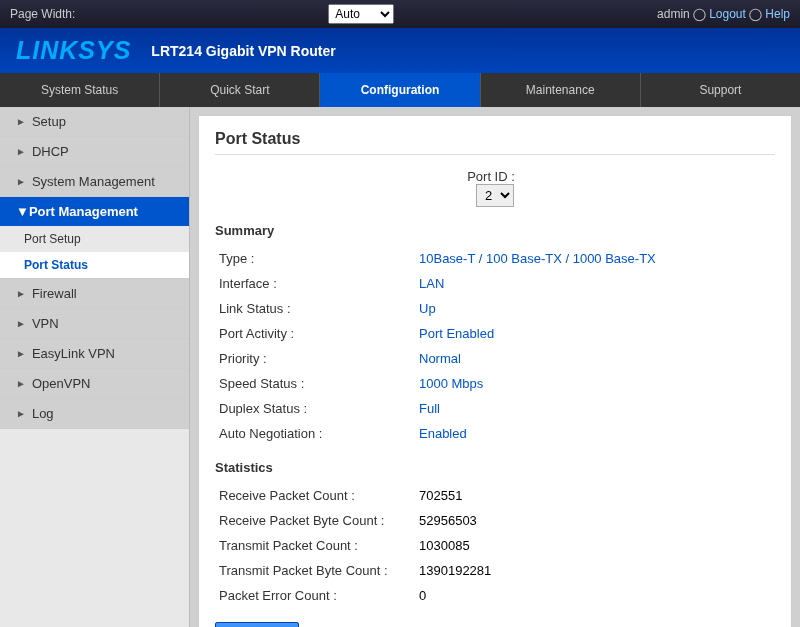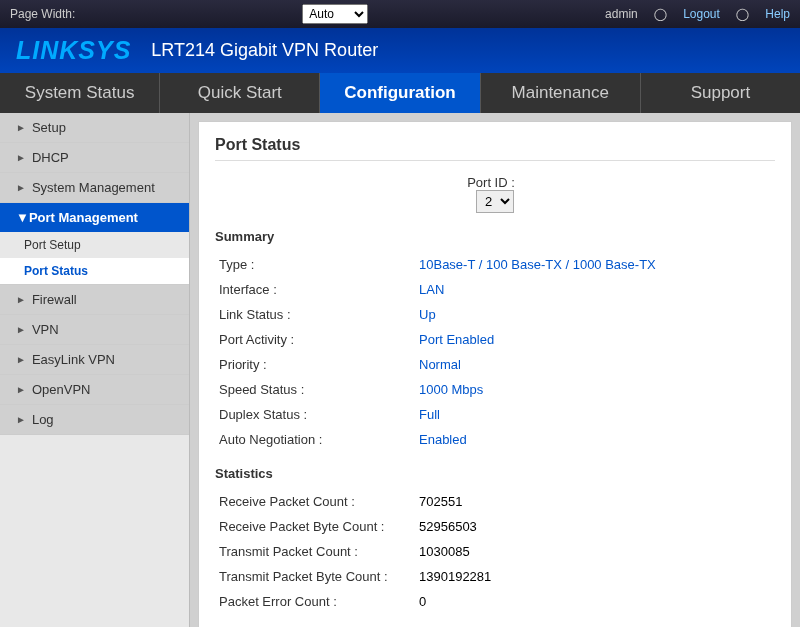--- a/index.html
+++ b/index.html
@@ -2,33 +2,33 @@
 <html><head>
   <meta charset="utf-8">
   <style>
     * { margin: 0; padding: 0; box-sizing: border-box; }
     body { font-family: Arial, sans-serif; font-size: 13px; background: #d0d0d0; width: 800px; min-height: 627px; }
 
     
     #top-bar { background: #1a1a2e; background: linear-gradient(to bottom, #2a2a3e, #1a1a2a); display: flex; align-items: center; justify-content: space-between; padding: 4px 10px; font-size: 12px; color: #ccc; }
     #top-bar .page-width-label { margin-right: 6px; color: #ccc; }
     #top-bar select { font-size: 12px; padding: 1px 2px; }
-    #top-bar .user-actions { margin-left: 16px; display: flex; gap: 16px; align-items: center; }
+    #top-bar .user-actions { margin-left: 16px; display: flex; gap: 3px; align-items: center; }
     #top-bar .admin-label { color: #ccc; }
     #top-bar a { color: #88ccff; text-decoration: none; font-size: 12px; }
 
     
     #header { background: linear-gradient(to bottom, #003399, #0044bb); padding: 8px 16px; display: flex; align-items: center; }
     #header .logo { color: #fff; font-size: 25px; font-weight: bold; font-style: italic; margin-right: 20px; letter-spacing: 1px; }
     #header .logo span { color: #00aaff; }
-    #header .product-name { color: #fff; font-size: 18px; font-weight: normal; }
+    #header .product-name { color: #fff; font-size: 14px; font-weight: bold; }
 
     
     #nav-tabs { background: #333; display: flex; }
-    .nav-tab { flex: 1; text-align: center; padding: 10px 0; color: #ccc; cursor: pointer; font-size: 17px; border-right: 1px solid #555; }
+    .nav-tab { flex: 1; text-align: center; padding: 10px 0; color: #ccc; cursor: pointer; font-size: 12px; border-right: 1px solid #555; }
     .nav-tab.active { background: #0055cc; color: #fff; font-weight: bold; }
     .nav-tab:last-child { border-right: none; }
 
     
     #main { display: flex; background: #d0d0d0; min-height: 530px; }
 
     
     #sidebar { width: 190px; background: #e8e8e8; border-right: 1px solid #bbb; flex-shrink: 0; overflow-y: auto; }
     .sidebar-section { border-bottom: 1px solid #ccc; }
     .sidebar-item { display: flex; align-items: center; padding: 7px 10px 7px 16px; cursor: pointer; color: #333; font-size: 13px; }

